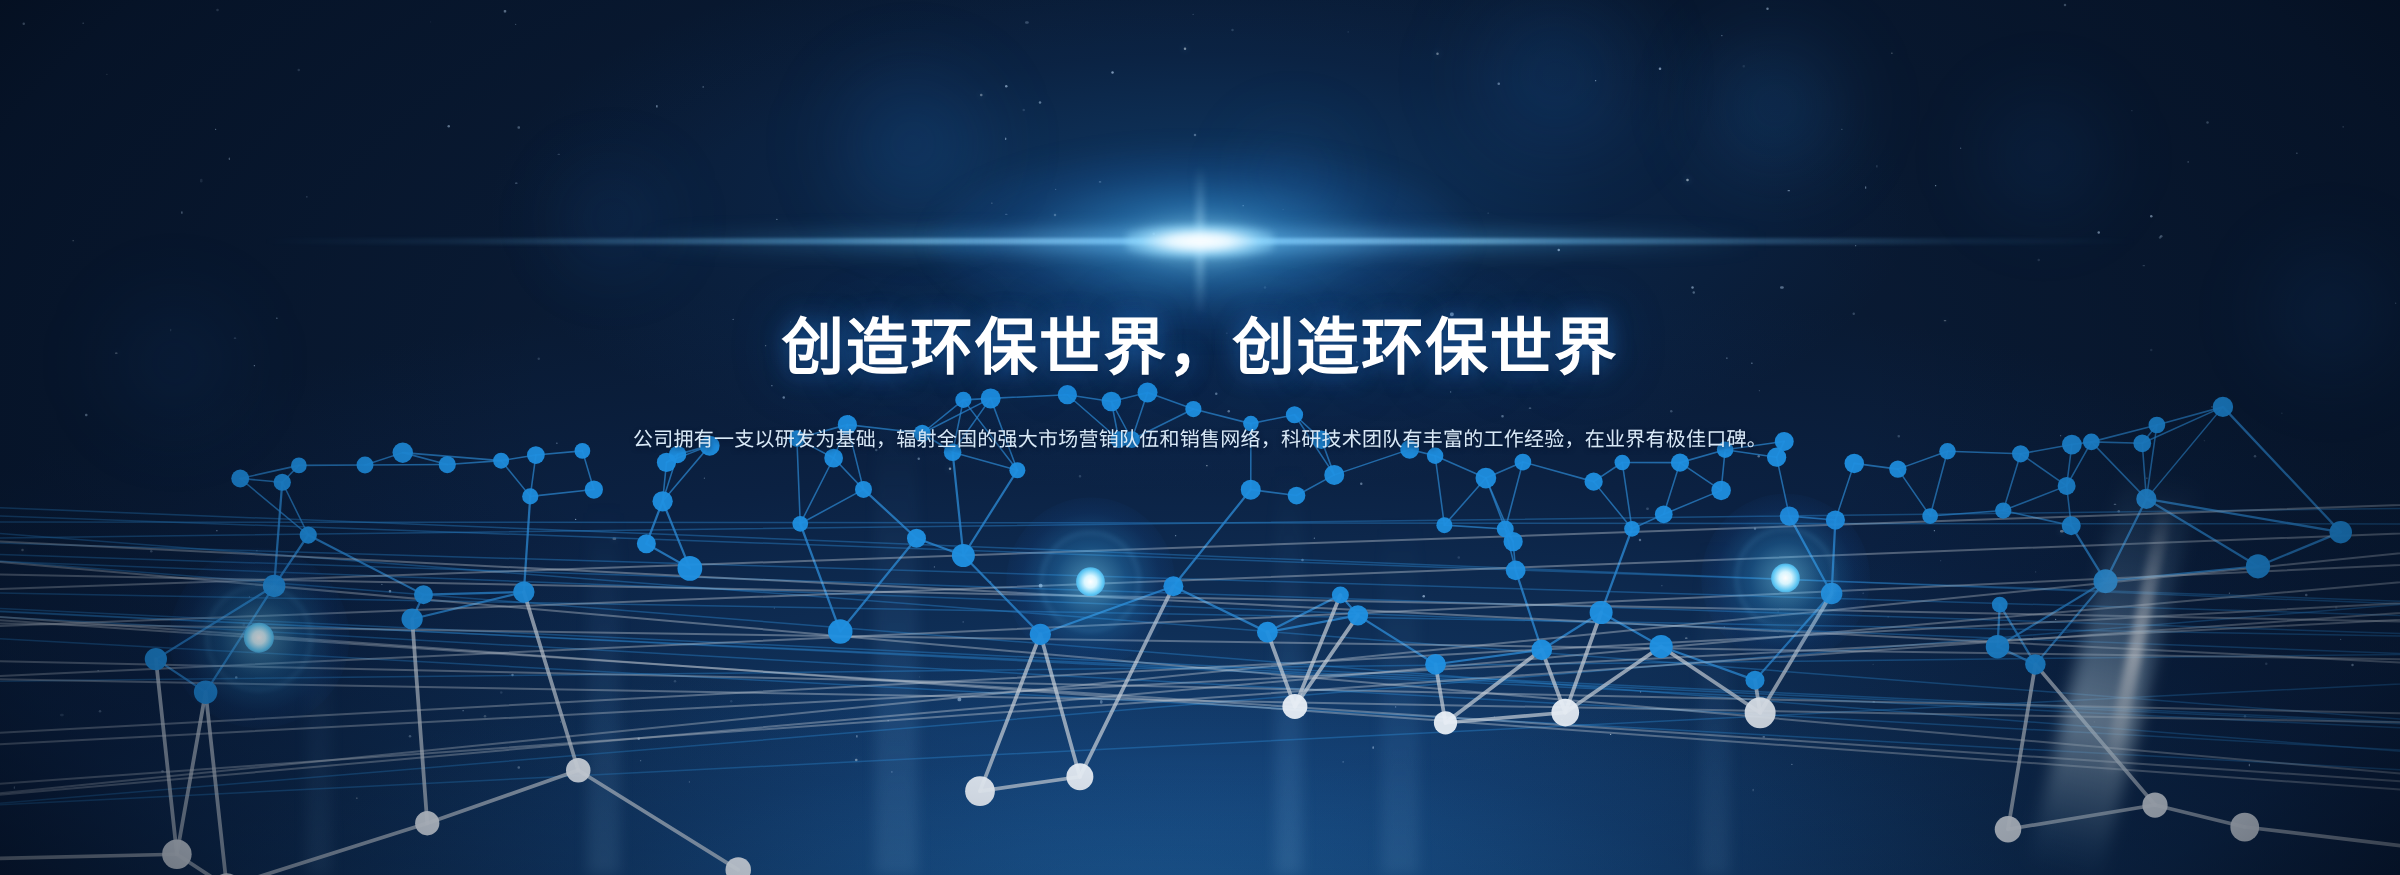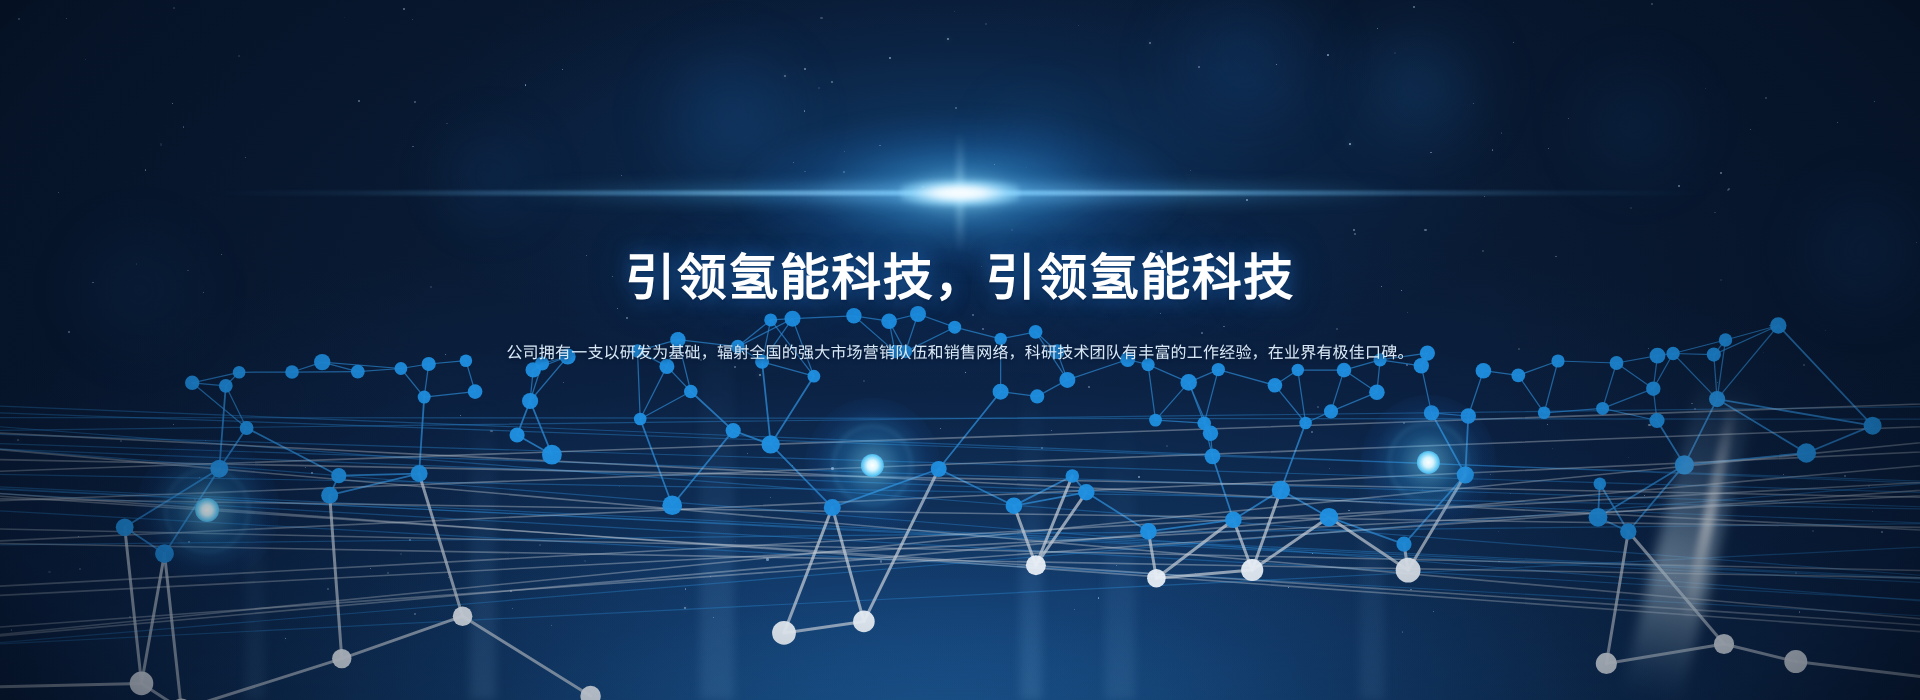--- a/index.html
+++ b/index.html
@@ -764,17 +764,17 @@
         <div class="core" style="width: 23.25px; height: 23.25px;"></div>
       </div>
     </div>
 
   <div class="beam-right"></div>
   <div class="beam-right2"></div>
 
   <div class="vignette"></div>
 
   <div class="content">
-    <h1 class="headline">引领氢能科技，引领氢能科技</h1>
+    <h1 class="headline">创造环保世界，创造环保世界</h1>
     <p class="subtitle">公司拥有一支以研发为基础，辐射全国的强大市场营销队伍和销售网络，科研技术团队有丰富的工作经验，在业界有极佳口碑。</p>
   </div>
 
 </div>
 
 </body></html>

